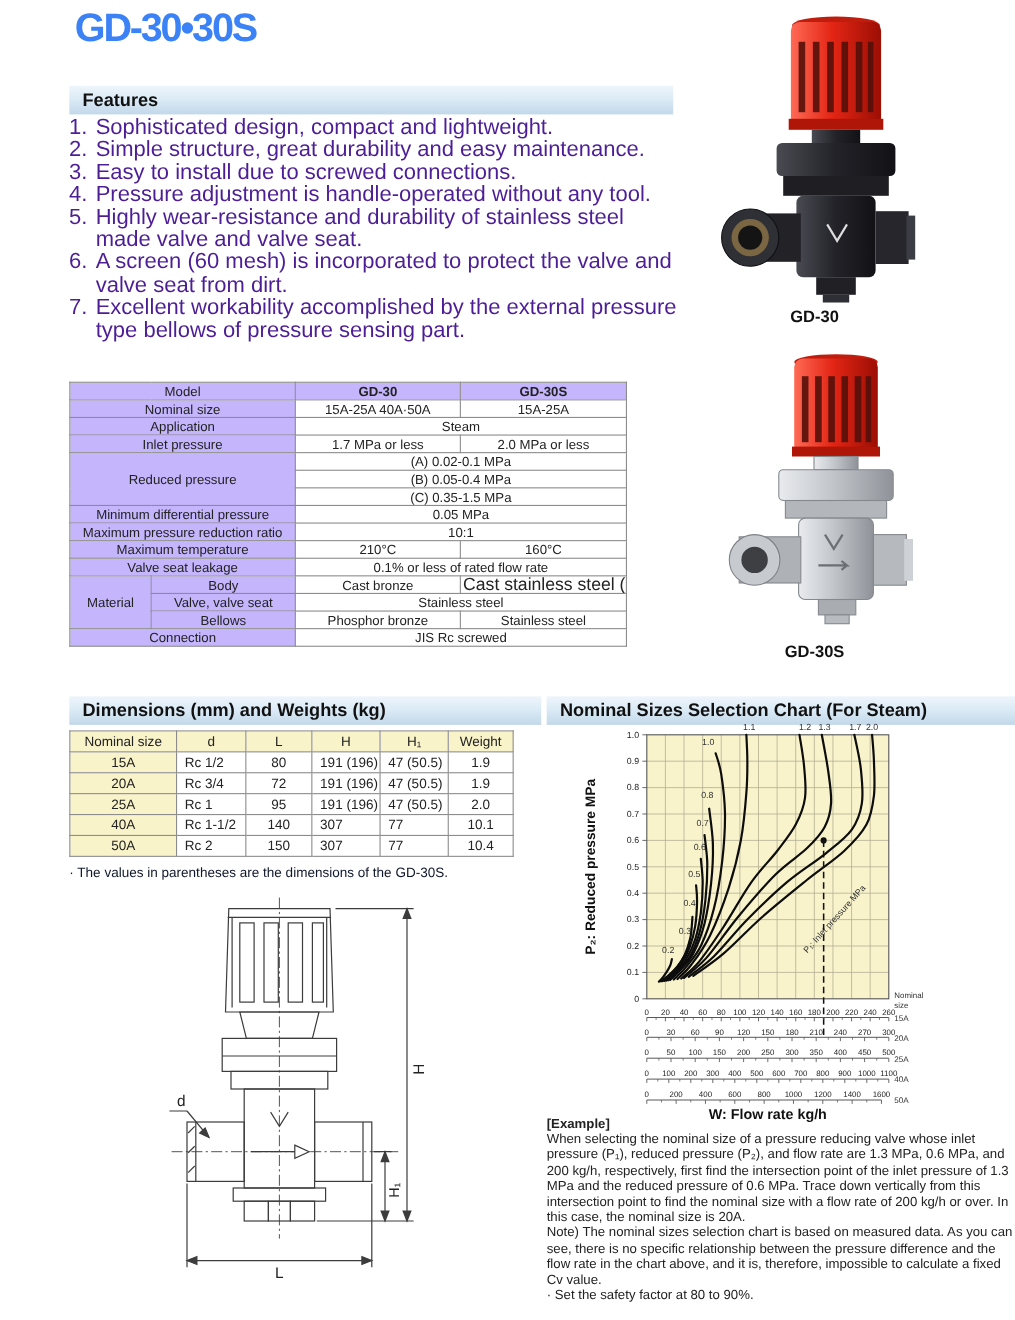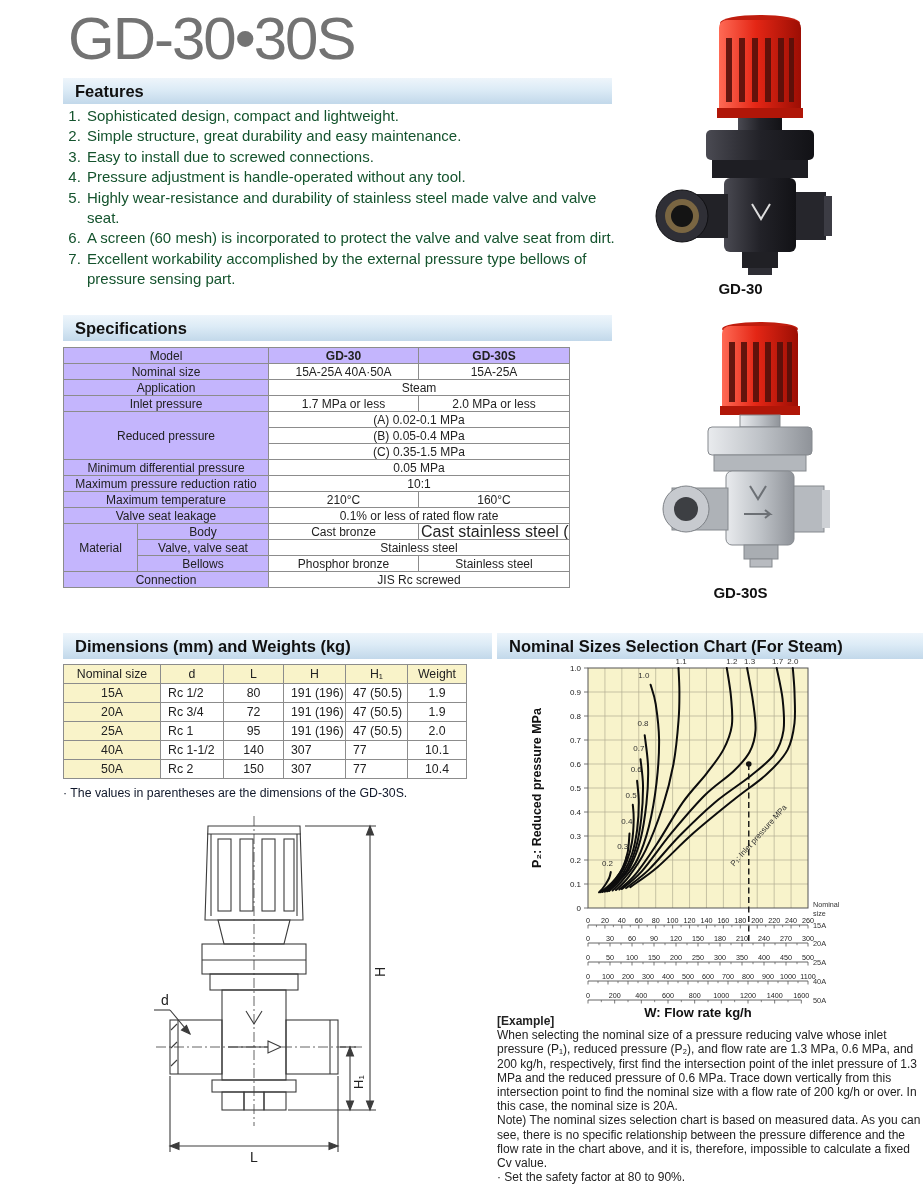--- a/index.html
+++ b/index.html
@@ -1,23 +1,23 @@
 <!DOCTYPE html>
 <html><head>
 <meta charset="utf-8">
 <style>
   html,body{margin:0;padding:0;background:#fff;}
   .page{position:relative;width:923px;height:1200px;background:#ffffff;overflow:hidden;
         font-family:"Liberation Sans","DejaVu Sans",sans-serif;color:#222;}
   .abs{position:absolute;}
-  .page-title{left:68px;top:4px;font-size:60px;font-weight:normal;letter-spacing:-2px;color:#737373;}
+  .page-title{left:68px;top:4px;font-size:36px;font-weight:bold;letter-spacing:-2px;color:#3b82f6;}
   .sec-bar{height:26px;line-height:26px;padding-left:12px;font-size:16.5px;font-weight:bold;color:#111;
            background:linear-gradient(180deg,#eef5fb 0%,#dcebf6 45%,#c2d8ea 100%);}
   
-  .features-list{margin:0;padding:0 0 0 22px;width:532px;font-size:15px;line-height:20.4px;color:#14532d;}
+  .features-list{margin:0;padding:0 0 0 22px;width:532px;font-size:20px;line-height:20.4px;color:#4c1d95;}
   .features-list li{margin:0;padding-left:2px;}
   
   table{border-collapse:collapse;table-layout:fixed;}
   td,th{border:1px solid #8c8c8c;font-weight:normal;overflow:hidden;white-space:nowrap;}
   .spec-table{width:506px;font-size:12px;}
   .spec-table td{height:15px;padding:0 2px;text-align:center;line-height:14px;}
   .spec-table td.lab{background:#c4b5fd;}
   .spec-table td.b{font-weight:bold;}
   .spec-table td.sm{font-size:16px;}
   .dim-table{width:403px;font-size:12.3px;}
@@ -115,21 +115,20 @@
   <ol class="abs features-list" style="left:63px;top:106px;">
       <li>Sophisticated design, compact and lightweight.</li>
       <li>Simple structure, great durability and easy maintenance.</li>
       <li>Easy to install due to screwed connections.</li>
       <li>Pressure adjustment is handle-operated without any tool.</li>
       <li>Highly wear-resistance and durability of stainless steel made valve and valve seat.</li>
       <li>A screen (60 mesh) is incorporated to protect the valve and valve seat from dirt.</li>
       <li>Excellent workability accomplished by the external pressure type bellows of pressure sensing part.</li>
     </ol>
 
-  <div class="abs sec-bar" style="left:63px;top:315px;width:537px;">Specifications</div>
   <table class="abs spec-table" style="left:63px;top:347px;">
     <colgroup>
         <col style="width: 74px;">
         <col style="width: 131px;">
         <col style="width: 150px;">
         <col style="width: 151px;">
       </colgroup>
     <tbody>
         <tr>
           <td colspan="2" class="lab">Model</td>

